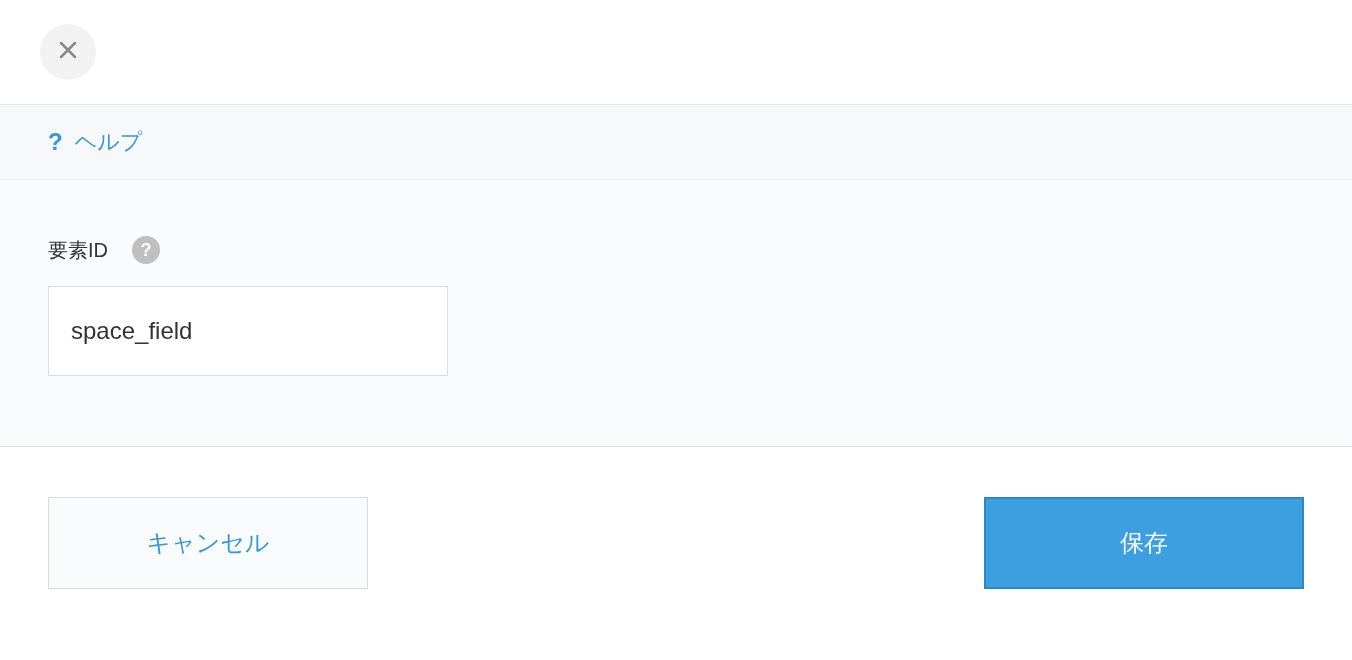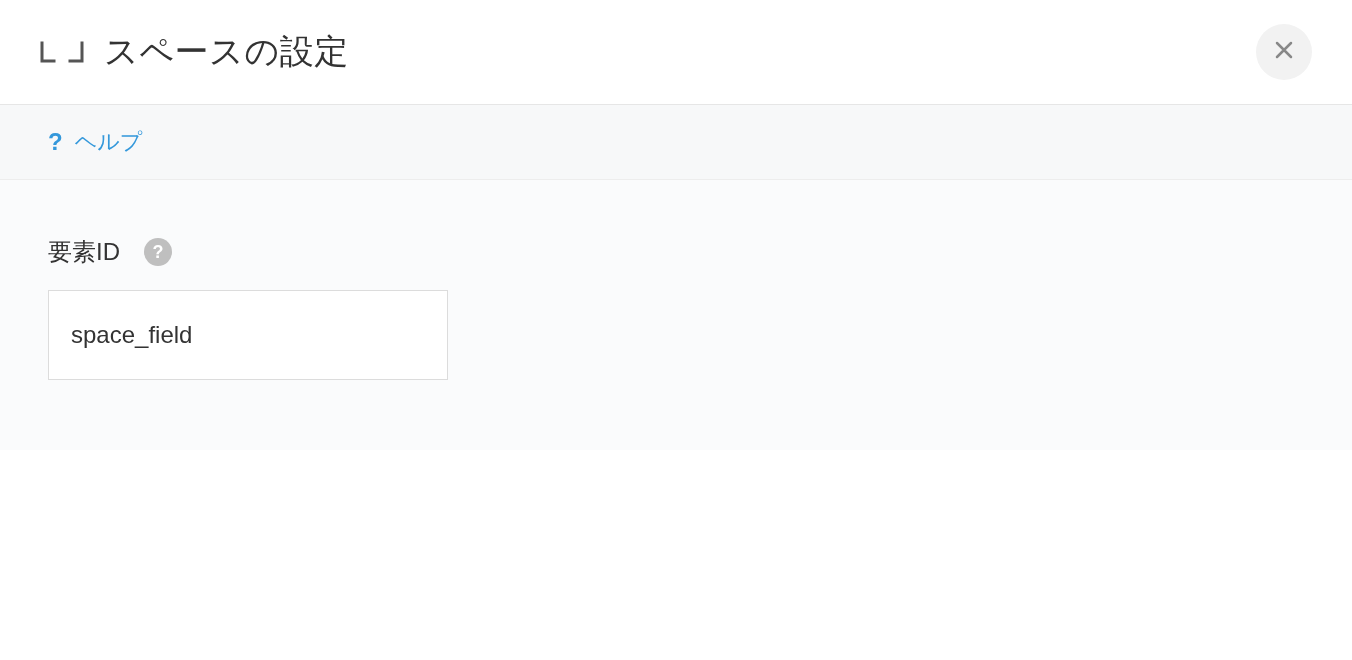--- a/index.html
+++ b/index.html
@@ -94,21 +94,21 @@
       flex: 0 0 auto;
       border-top: 1px solid #ededed;
     }
     .field-label-row {
       display: flex;
       align-items: center;
       gap: 24px;
       margin-bottom: 22px;
     }
     .field-label {
-      font-size: 24px;
+      font-size: 20px;
       color: #333333;
       text-align: center;
     }
     .help-indicator {
       width: 28px;
       height: 28px;
       border-radius: 50%;
       background: #bfbfbf;
       color: #ffffff;
       display: flex;
@@ -155,29 +155,20 @@
       color: #ffffff;
       border: 2px solid #2e86c4;
     }
   </style>
 </head>
 <body>
 
 <div class="dialog">
 
   <div class="dialog-header">
-    <div class="dialog-title-wrap">
-      <span class="space-icon">
-        <svg viewBox="0 0 44 22" fill="none" stroke="#555555" stroke-width="3">
-          <path d="M2 2 L2 20 L14 20" stroke-linecap="square"></path>
-          <path d="M42 2 L42 20 L30 20" stroke-linecap="square"></path>
-        </svg>
-      </span>
-      <h1 class="dialog-title">スペースの設定</h1>
-    </div>
     <button class="close-btn" aria-label="閉じる">
       <span>
         <svg viewBox="0 0 20 20" fill="none" stroke="#888888" stroke-width="2.5" stroke-linecap="round">
           <path d="M3 3 L17 17 M17 3 L3 17"></path>
         </svg>
       </span>
     </button>
   </div>
 
   <div class="help-bar">
@@ -188,14 +179,18 @@
   </div>
 
   <div class="form-section">
     <div class="field-label-row">
       <label class="field-label">要素ID</label>
       <span class="help-indicator">?</span>
     </div>
     <input type="text" class="text-input" value="space_field" style="">
   </div>
 
+  <div class="dialog-footer">
+    <button class="btn btn-cancel">キャンセル</button>
+    <button class="btn btn-save">保存</button>
+  </div>
 
 </div>
 
 </body></html>

